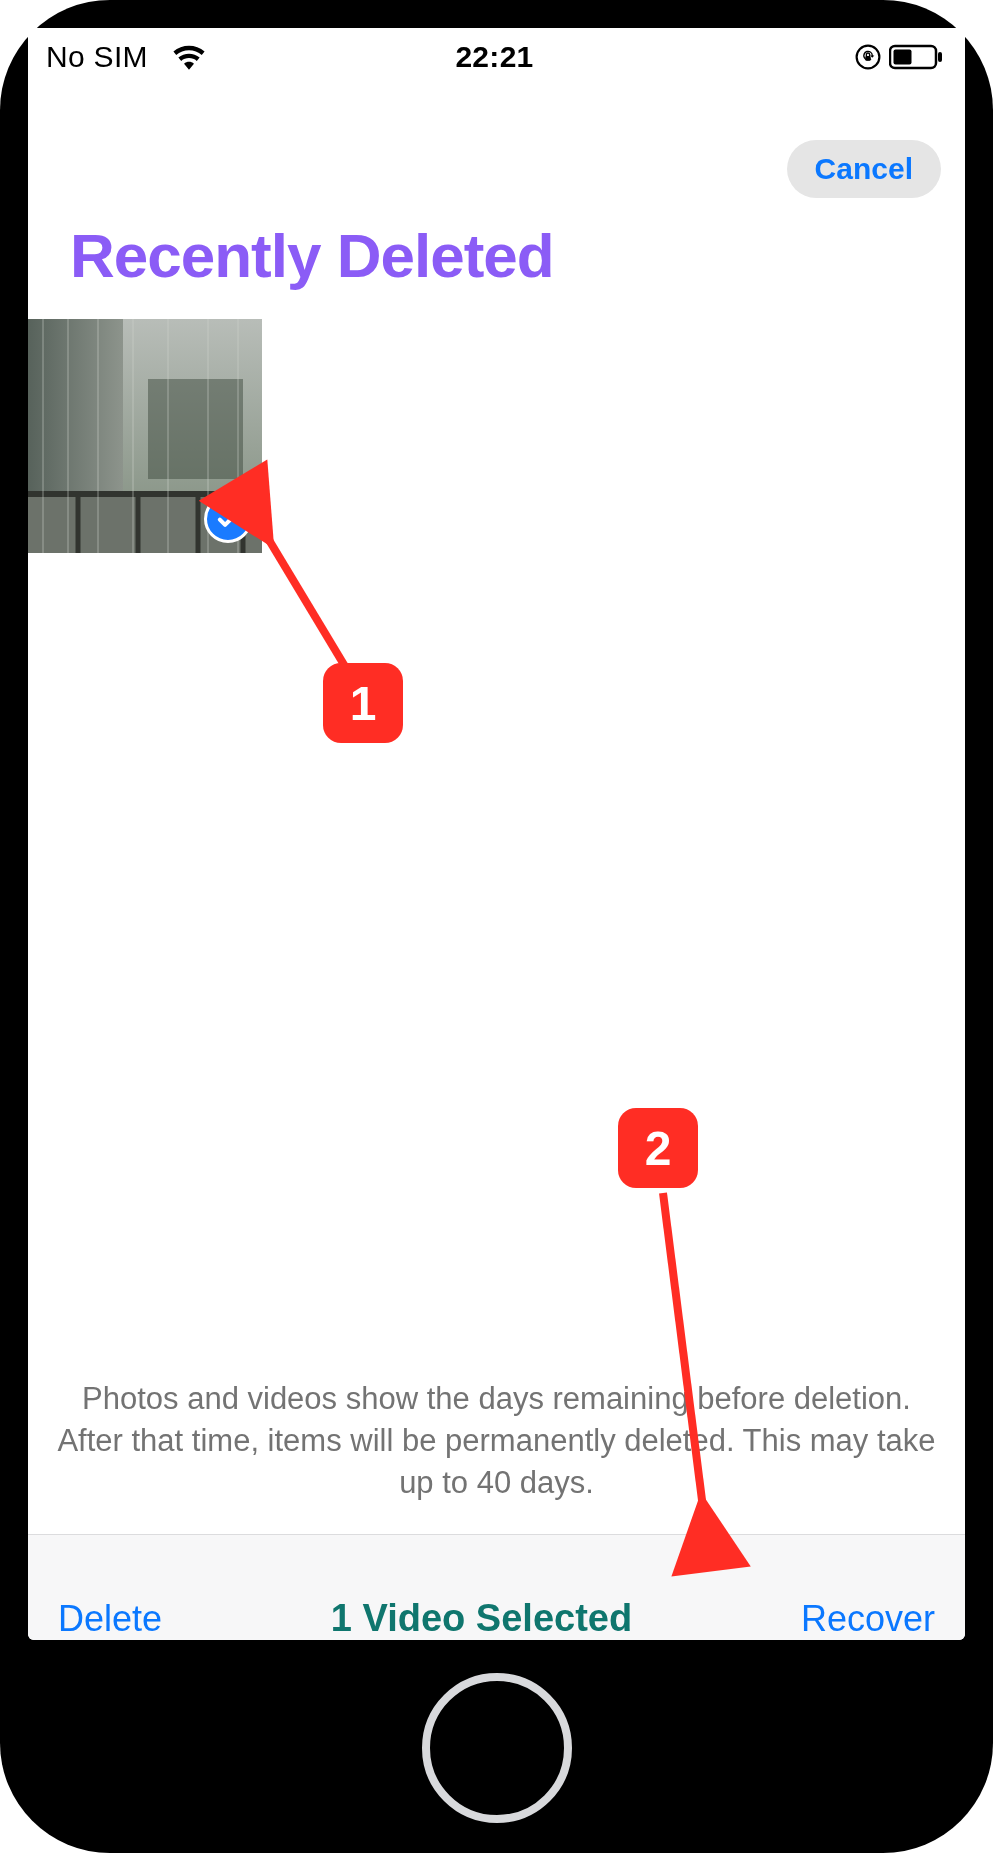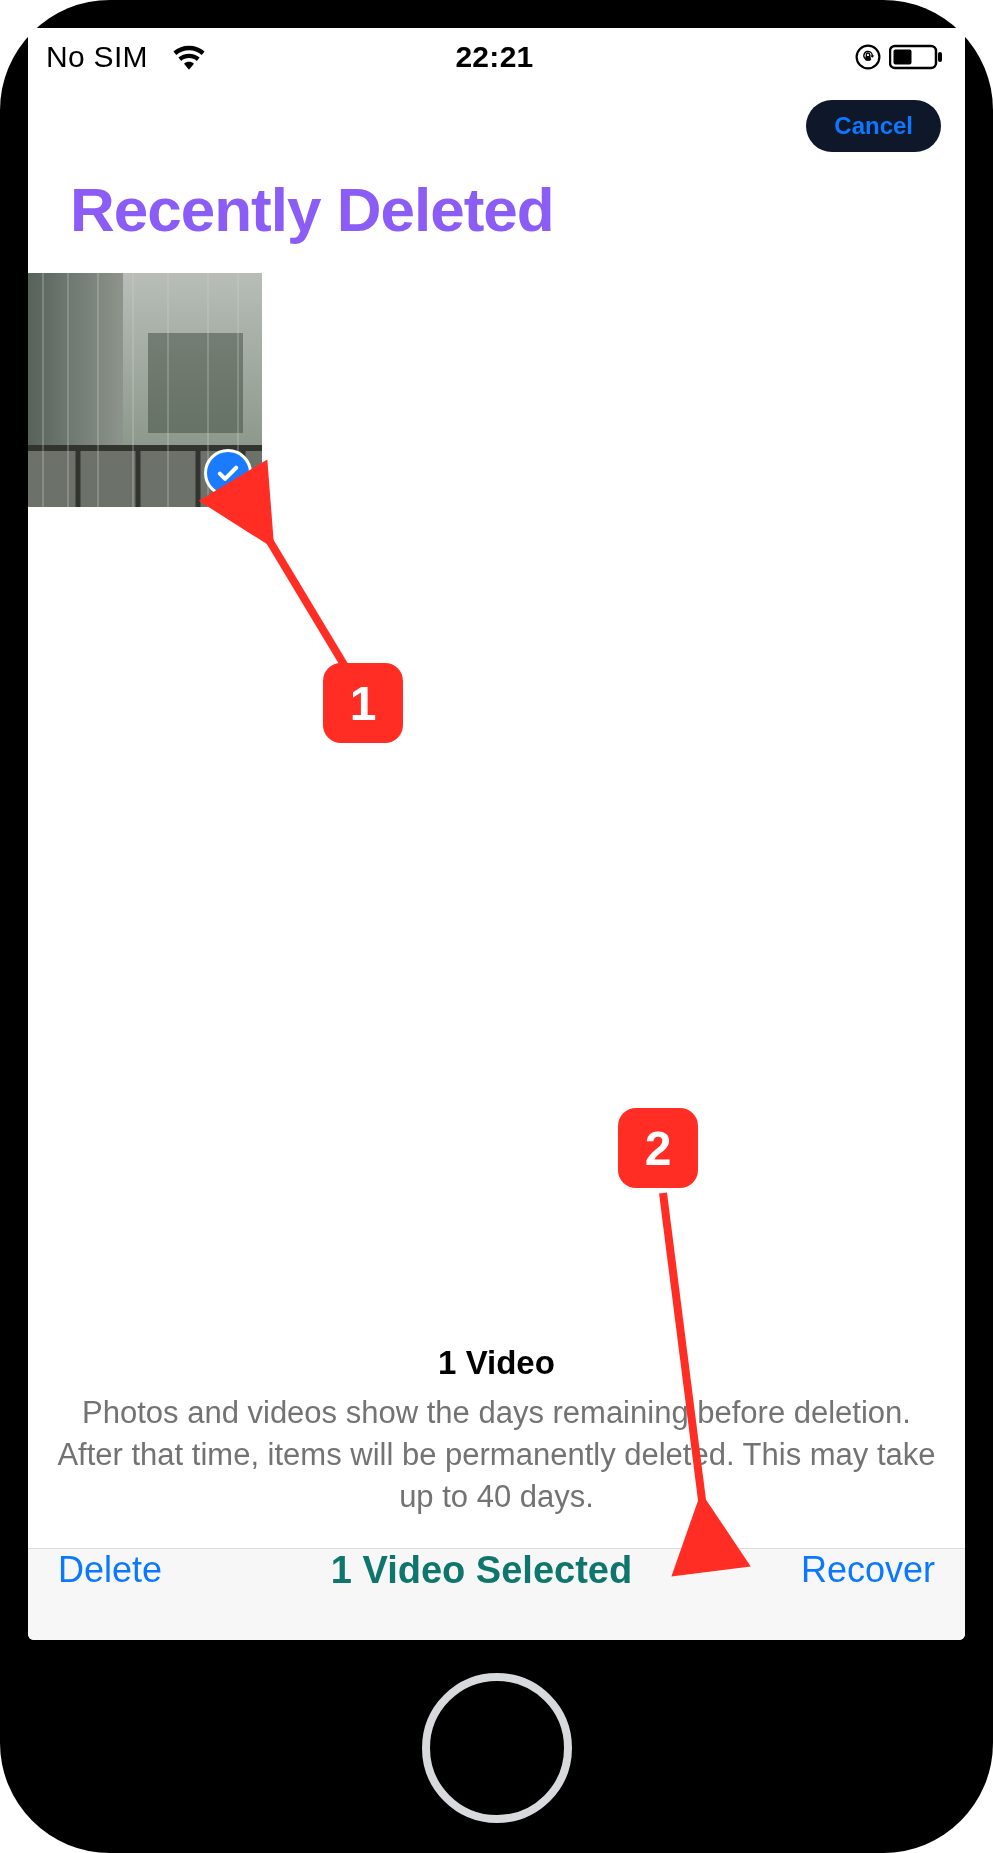--- a/index.html
+++ b/index.html
@@ -43,27 +43,28 @@
     .status-right { flex: 1; display: flex; justify-content: flex-end; align-items: center; gap: 8px; }
     .wifi-icon svg, .lock-icon svg, .battery-icon svg { display: block; }
 
     
     .nav-bar {
       display: flex;
       justify-content: flex-end;
       padding: 14px 24px 22px;
     }
     .cancel-btn {
-      background: #0f172a;
+      background: #e5e5e5;
       color: #0b78ff;
-      font-size: 24px;
+      font-size: 30px;
       font-weight: 600;
       border: none;
       border-radius: 30px;
       padding: 12px 28px;
+      margin-top: 40px;
     }
 
     
     .page-title {
       font-size: 62px;
       font-weight: 800;
       letter-spacing: -1px;
       color: #8b5cf6;
       padding: 0 30px 28px 42px;
     }
@@ -104,23 +105,23 @@
       font-size: 31px;
       line-height: 1.35;
       color: #737373;
       padding: 0 8px;
     }
 
     
     .toolbar {
       background: #f7f7f8;
       border-top: 1px solid #dcdcde;
-      height: 92px;
-      display: flex;
-      align-items: flex-start;
+      height: 106px;
+      display: flex;
+      align-items: flex-end;
       justify-content: space-between;
       padding: 0 30px;
     }
     .tb-btn {
       background: none;
       border: none;
       font-size: 36px;
       color: #0b78ff;
       font-weight: 400;
     }
@@ -232,21 +233,20 @@
         </svg>
         <div class="sel-check">
           <svg viewBox="0 0 24 24">
               <path fill="none" stroke="#fff" stroke-width="3.5" stroke-linecap="round" stroke-linejoin="round" d="M5 12.5l4.5 4.5L19 7.5"></path>
             </svg>
         </div>
       </div>
     </div>
 
     <div class="info">
-      <div class="info-count">1 Video</div>
       <div class="info-desc">Photos and videos show the days remaining before deletion. After that time, items will be permanently deleted. This may take up to 40 days.</div>
     </div>
 
     <div class="toolbar">
       <button class="tb-btn">Delete</button>
       <div class="tb-title">1 Video Selected</div>
       <button class="tb-btn">Recover</button>
     </div>
 
     <div class="callout" style="left:200px; top:485px; width:200px; height:250px;">

